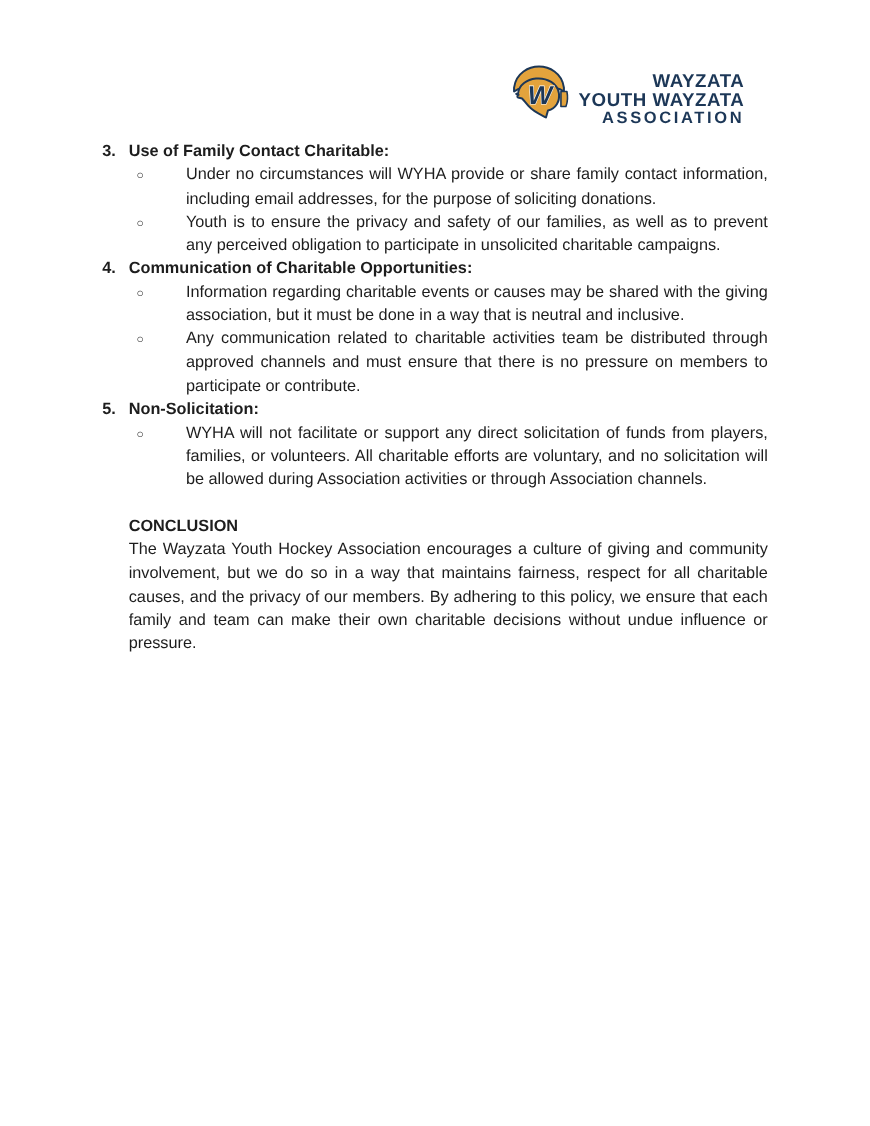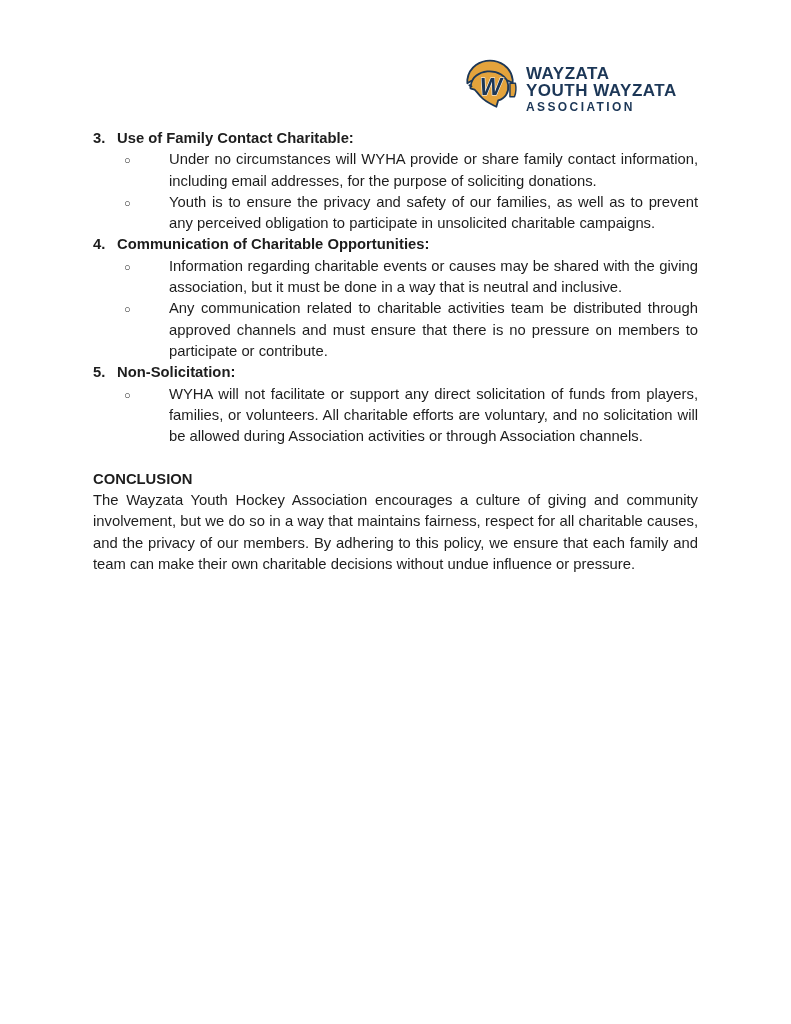--- a/index.html
+++ b/index.html
@@ -12,43 +12,43 @@
     position: relative;
     overflow: hidden;
   }
 
   
   .logo {
     position: absolute; top: 56px; left: 461px;
     display: flex; align-items: flex-start; gap: 7px;
   }
   .helmet { width: 58px; height: 58px; display: block; }
-  .logo-text { display: flex; flex-direction: column; margin-top: 9px; }
+  .logo-text { display: flex; flex-direction: column; margin-top: 9px; align-items: flex-end; }
   .wordmark {
     font-size: 17px; font-weight: 700; color: #1C3757;
     letter-spacing: 0.5px; line-height: 17px; white-space: nowrap;
   }
   .assoc {
-    font-size: 12px; font-weight: 700; color: #1C3757;
+    font-size: 15px; font-weight: 700; color: #1C3757;
     letter-spacing: 2.4px; line-height: 13px; margin-top: 2px; white-space: nowrap;
   }
 
   
   .content {
     position: absolute; top: 128px; left: 93px; width: 605px;
     font-size: 14.8px; line-height: 21.3px;
   }
   .item-head { display: flex; font-weight: 700; }
   .num   { width: 24px; flex: none; }
   .htext { flex: 1; }
   .bullet { display: flex; align-items: baseline; padding-left: 31px; }
   .marker { width: 21px; flex: none; font-size: 11px; color: #1d1d1d; }
   .btext  { flex: 1; text-align: justify; margin-left: 24px; }
 
-  .conclusion { margin-top: 21.3px; }
+  .conclusion { margin-top: 21.3px; margin-left: 24px; }
   .conclusion-head { font-weight: 700; }
   .conclusion-body { text-align: justify; }
 </style>
 </head>
 <body>
 
 <div class="page">
 
   <div class="logo">
     <svg class="helmet" viewBox="0 0 64 62" aria-hidden="true">

